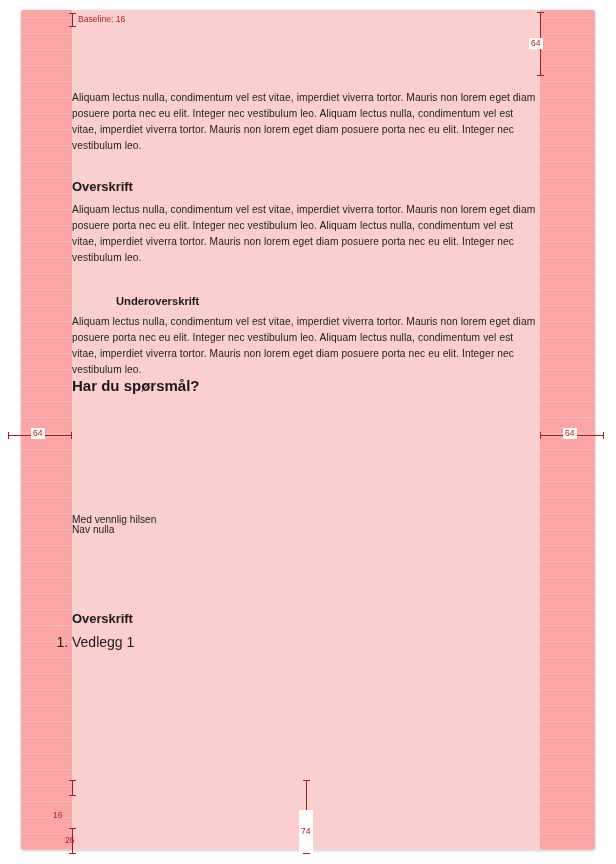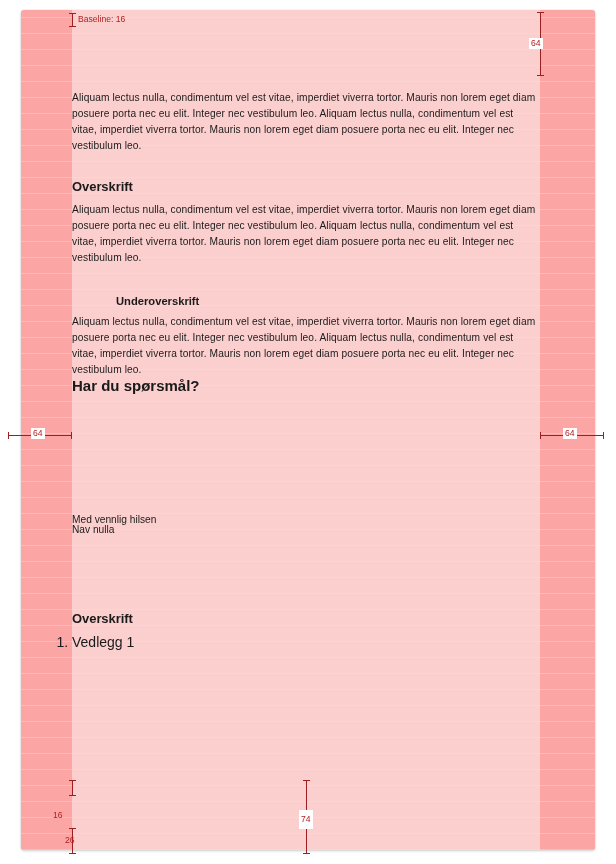--- a/index.html
+++ b/index.html
@@ -209,20 +209,20 @@
     <div class="hbar" style="left:8px; top:435px; width:64px;"></div>
     <div class="ann-label" style="left:31px; top:428px; background:#ffffff; padding:0 2px;">64</div>
 
     <div class="hbar" style="left:540px; top:435px; width:64px;"></div>
     <div class="ann-label" style="left:563px; top:428px; background:#ffffff; padding:0 2px;">64</div>
 
     <div class="vbeam" style="left:72px; top:780px; height:16px;"></div>
     <div class="ann-label" style="left:53px; top:782px;margin-top:28px;">16</div>
 
     <div class="vbeam" style="left:306px; top:780px; height:74px;"></div>
-    <div class="ann-label" style="left:299px; top:810px; background:#ffffff; padding:4px 2px;">74</div>
+    <div class="ann-label" style="left:299px; top:810px; background:#ffffff; padding:16px 2px;">74</div>
 
     <div class="vbeam" style="left:72px; top:828px; height:26px;"></div>
     <div class="ann-label" style="left:53px; top:835px;margin-left:12px;">26</div>
 
   </div>
 
 </div>
 
 </body></html>

